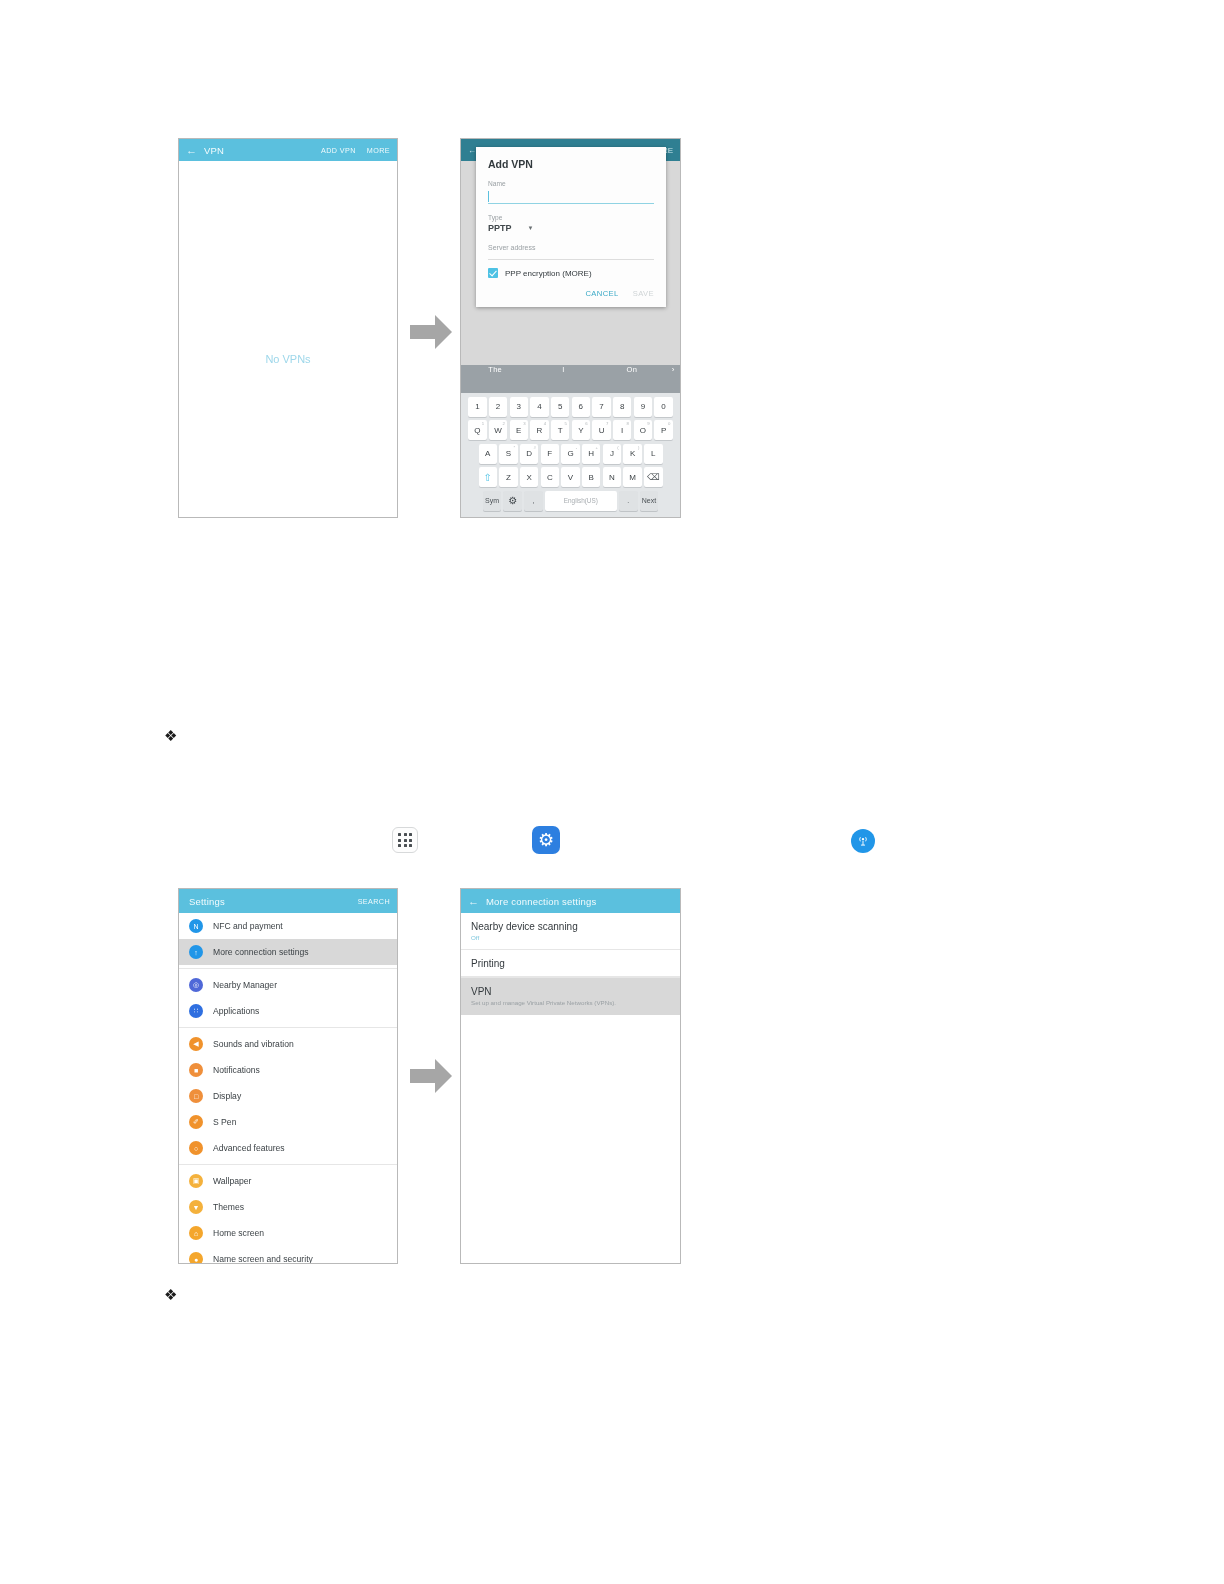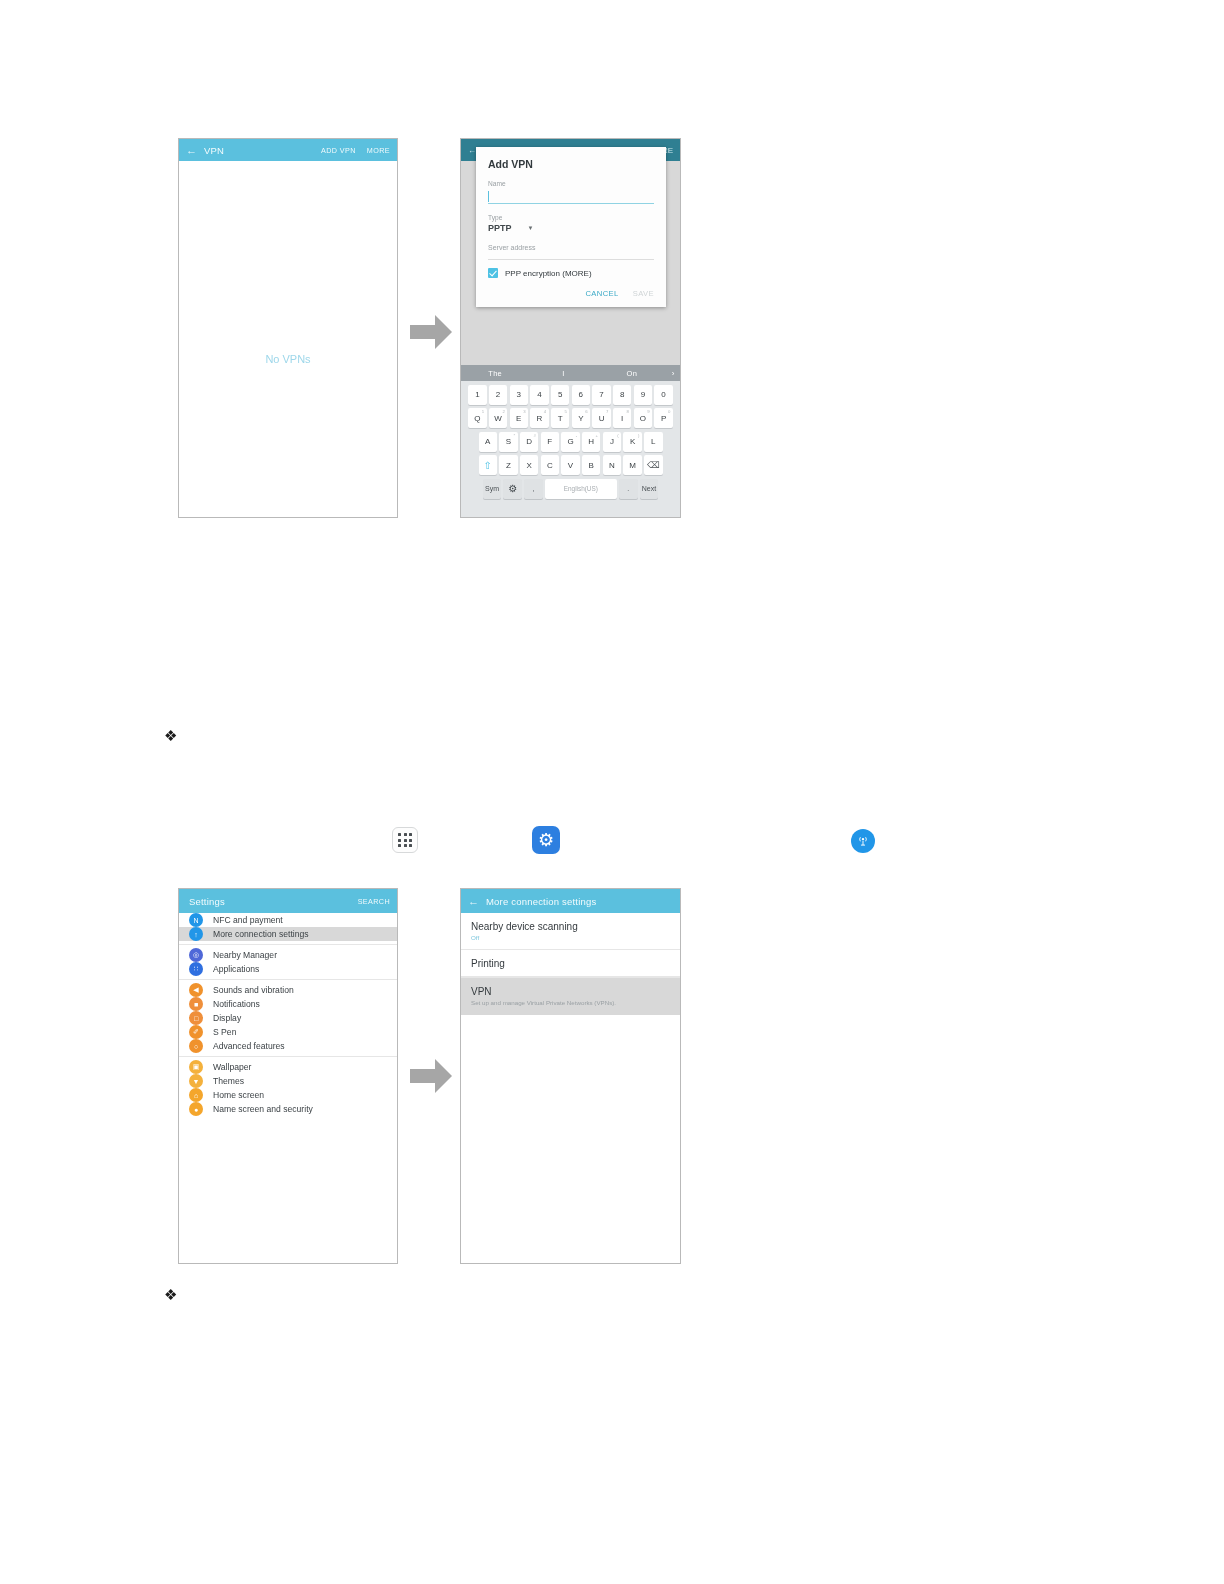--- a/index.html
+++ b/index.html
@@ -137,23 +137,23 @@
   .dlg-actions {
     display: flex; justify-content: flex-end; gap: 14px;
     margin-top: 11px; padding-bottom: 3px;
   }
   .dlg-actions .btn { font-size: 7.6px; letter-spacing: .4px; color: #3aa9c6; }
   .dlg-actions .btn.disabled { color: #cfd4d6; }
 
   
   .kb { background: #e3e6e8; padding: 0 0 3px 0; height: 154px; }
   .kb .suggest {
-    height: 16px;
+    height: 28px;
     background: #9aa1a6;
-    display: flex; align-items: center;
+    display: flex; align-items: flex-start;
     color: #ffffff; font-size: 7.5px;
     position: relative;
   }
   .kb .suggest .s {
     flex: 1; text-align: center; letter-spacing: .3px;
   }
   .kb .suggest .s.sel { color:#ffffff; }
   .kb .suggest .more { width: 14px; text-align:center; font-size: 8px; }
   .kb .krow {
     display: flex; justify-content: center;
@@ -213,21 +213,21 @@
     border-radius: 50%;
     display: flex; align-items: center; justify-content: center;
     color: #ffffff; font-size: 13px;
   }
 
   
   #shot-settings { left: 178px; top: 888px; width: 220px; height: 376px; }
   #shot-settings .appbar { height: 24px; }
   .setrow {
     display: flex; align-items: center;
-    height: 14px;
+    height: 26px;
     padding: 0 0 0 10px;
     background: #ffffff;
   }
   .setrow.sel { background: #d8d8d8; }
   .setrow .sicon {
     width: 14px; height: 14px; border-radius: 50%;
     margin-right: 10px;
     display: flex; align-items: center; justify-content: center;
     color: #ffffff; font-size: 7px;
     flex: 0 0 auto;

